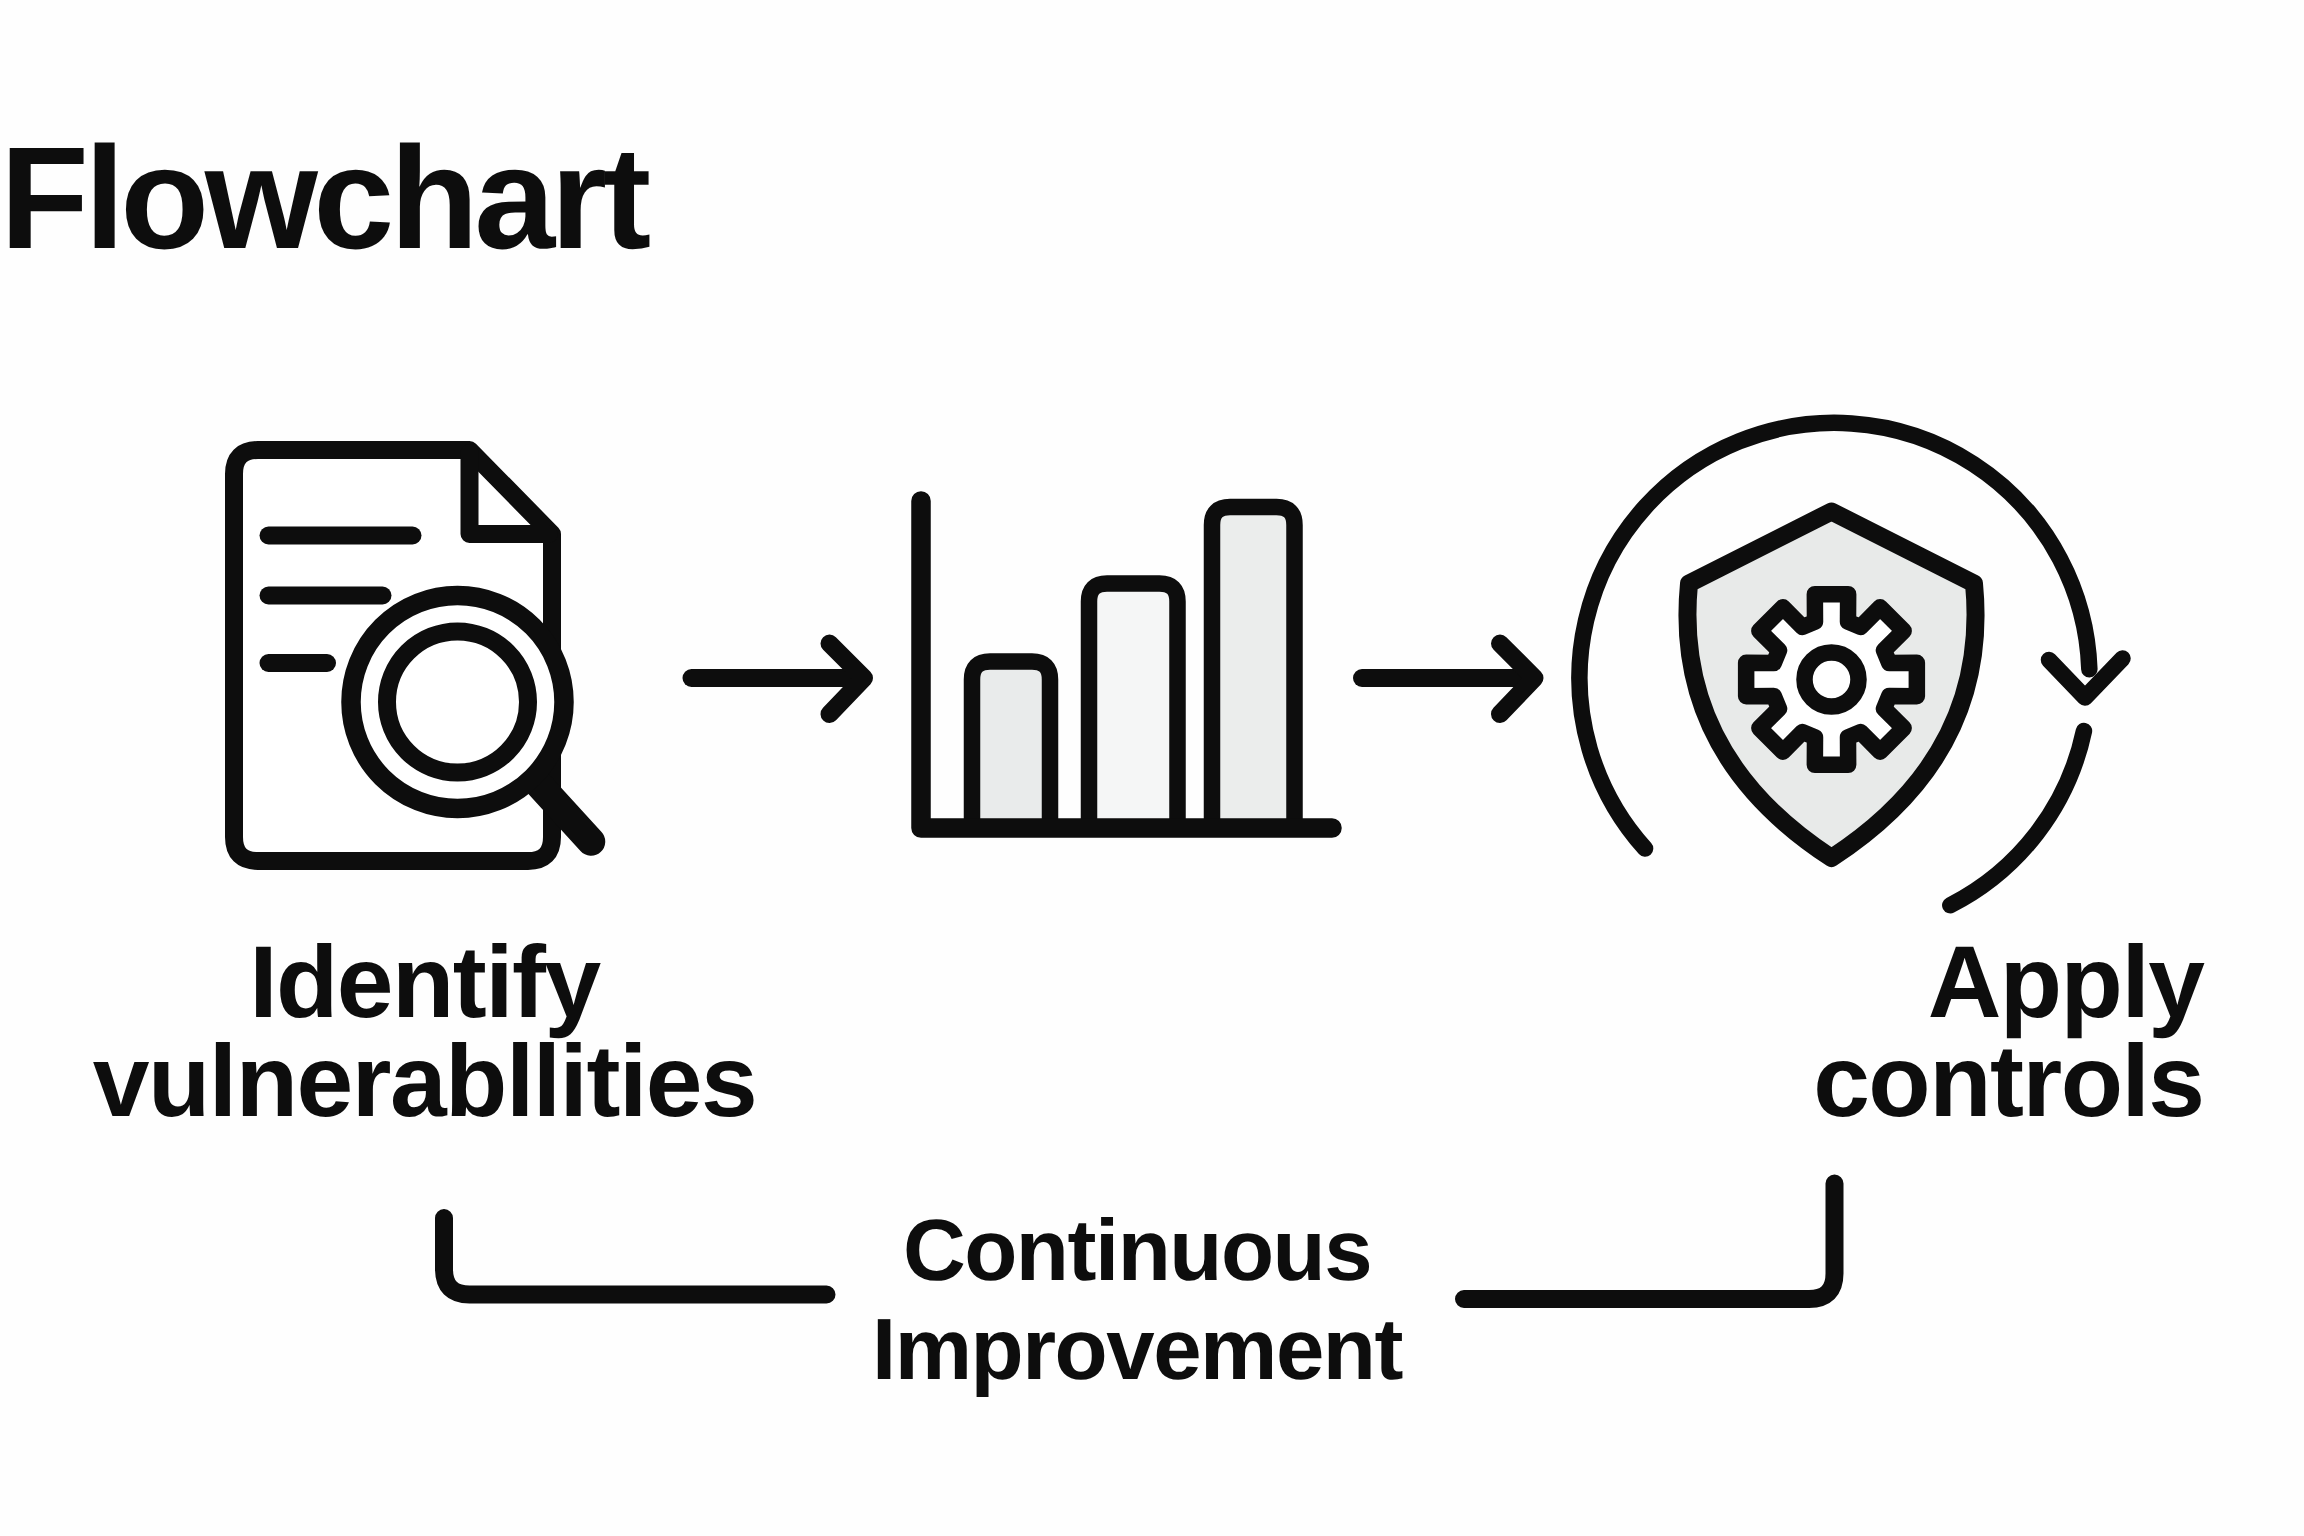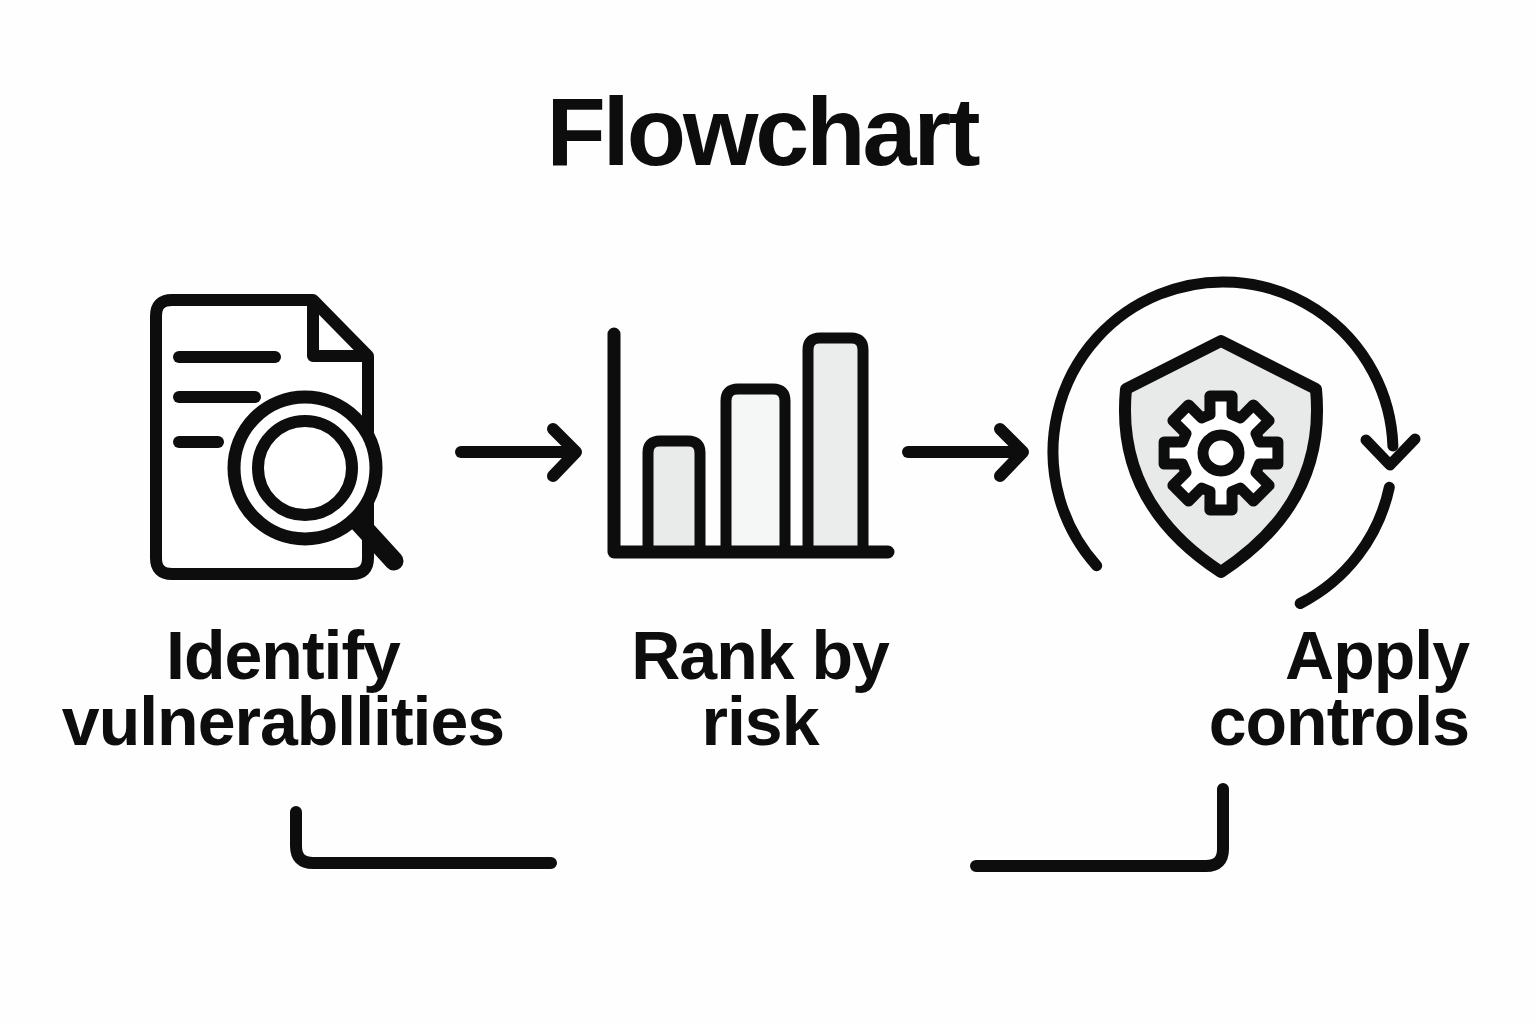--- a/index.html
+++ b/index.html
@@ -11,21 +11,21 @@
   body{
     width:1536px;height:1024px;
     background:var(--background);
     font-family:"Liberation Sans",sans-serif;
     overflow:hidden;
   }
   .stage{position:relative;width:1536px;height:1024px;}
   .stage svg{position:absolute;left:0;top:0;}
   .page-title{
     position:absolute;left:0;top:76px;width:1524px;
-    text-align:center;
+    text-align:left;
     font-size:97px;font-weight:700;letter-spacing:-3px;
     color:var(--ink);
   }
   .caption{
     position:absolute;top:622px;width:500px;
     text-align:center;
     font-size:68px;font-weight:700;letter-spacing:-1px;
     line-height:66px;color:var(--ink);
   }
   .caption-1{left:33px;}
@@ -89,23 +89,23 @@
     </g>
 
     <path class="ink-stroke" stroke-width="12" d="M 296 812 L 296 846 Q 296 863 313 863 L 551 863"></path>
     <path class="ink-stroke" stroke-width="12" d="M 976 866 L 1206 866 Q 1223 866 1223 849 L 1223 789"></path>
   </svg>
 
   <div class="caption caption-1">
     <div>Identify</div>
     <div>vulnerabllities</div>
   </div>
-  <div class="caption caption-2">
-    <div>Rank by</div>
-    <div>risk</div>
-  </div>
   <div class="caption caption-3">
     <div>Apply</div>
     <div>controls</div>
   </div>
 
+  <div class="footer-label">
+    <div>Continuous</div>
+    <div>Improvement</div>
+  </div>
 
 </div>
 
 </body></html>

